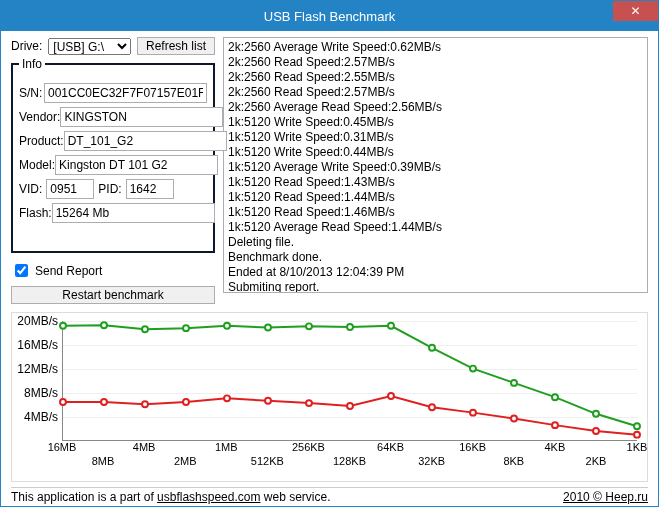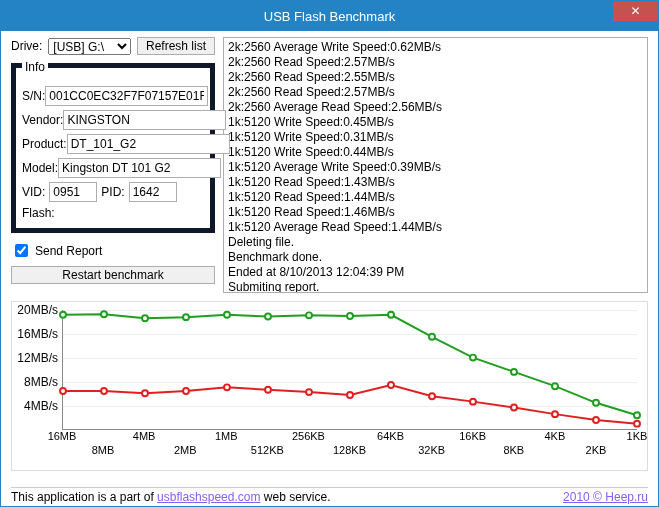--- a/index.html
+++ b/index.html
@@ -6,21 +6,21 @@
 body { margin: 0; background: #fff; }
 .window { width: 659px; height: 507px; border: 1px solid #2383c4; background: #fff; position: relative; }
 .titlebar { height: 30px; background: #2383c4; color: #fff; display: flex; align-items: center; justify-content: center; position: relative; font-size: 13px; }
 .closebtn { position: absolute; right: 0; top: 0; width: 45px; height: 20px; background: #c75050; color: #fff; display: flex; align-items: center; justify-content: center; font-size: 12px; cursor: pointer; }
 .content { padding: 6px 10px 0 10px; }
 .toprow { display: flex; gap: 8px; }
 .leftcol { width: 204px; display: flex; flex-direction: column; gap: 4px; font-size: 12px; }
 .driverow { display: flex; align-items: center; gap: 6px; }
 .driverow select { flex: 1; font-size: 12px; height: 17px; }
 .btn { font-size: 12px; padding: 1px 8px; background: #f0f0f0; border: 1px solid #adadad; cursor: pointer; }
-.infobox { border: 5px solid #0f172a; padding: 18px 6px 4px 6px; position: relative; margin-top: 4px; }
+.infobox { border: 2px solid #0f172a; padding: 18px 6px 24px 6px; position: relative; margin-top: 4px; }
 .infobox .legend { position: absolute; top: -8px; left: 6px; background: #fff; padding: 0 3px; font-size: 12px; }
 .field { display: flex; align-items: center; margin-bottom: 4px; }
 .field label { width: 48px; font-size: 12px; }
 .field input { flex: 1; font-size: 12px; padding: 1px 3px; border: 1px solid #abadb3; height: 20px; }
 .vidpid { display: flex; gap: 4px; }
 .vidpid label { width: auto; }
 .vidpid input { width: 48px; flex: none; }
 .checkrow { display: flex; align-items: center; gap: 4px; margin-top: 4px; font-size: 12px; }
 .restartbtn { width: 100%; font-size: 12px; padding: 1px; background: #f0f0f0; border: 1px solid #adadad; cursor: pointer; margin-top: 2px; }
 .log { flex: 1; border: 1px solid #abadb3; background: #fff; font-size: 12px; padding: 2px 4px; height: 256px; overflow: hidden; white-space: pre; line-height: 15px; }
@@ -28,21 +28,21 @@
 .chart { position: relative; width: 100%; height: 140px; }
 .ylabels { position: absolute; left: 0; top: 0; width: 44px; height: 120px; font-size: 12px; }
 .ylabel { position: absolute; right: 2px; transform: translateY(-50%); }
 .plotarea { position: absolute; left: 46px; right: 6px; top: 0; height: 120px; border-left: 1px solid #888; border-bottom: 1px solid #888; }
 .grid { position: absolute; left: 0; right: 0; border-top: 1px solid #eee; }
 .xlabels { position: absolute; left: 46px; right: 6px; top: 120px; height: 28px; font-size: 11px; }
 .xlabel { position: absolute; transform: translateX(-50%); }
 .xlabel.low { top: 14px; }
 svg.lines { position: absolute; left: 0; top: 0; width: 100%; height: 100%; overflow: visible; }
 .footer { position: absolute; bottom: 2px; left: 10px; right: 10px; border-top: 1px solid #ccc; font-size: 12px; padding-top: 2px; display: flex; justify-content: space-between; }
-.footer a { color: #8b5cf6; text-decoration: underline; }
+.footer a { color: #000000; text-decoration: underline; }
 </style>
 </head>
 <body>
 
 <div class="window">
   <div class="titlebar">
     <span>USB Flash Benchmark</span>
     <div class="closebtn">
       <span>✕</span>
     </div>
@@ -78,20 +78,21 @@
             <input readonly="" value="Kingston DT 101 G2" style="">
           </div>
           <div class="field vidpid">
             <label>VID:</label>
             <input readonly="" value="0951" style="">
             <label style="">PID:</label>
             <input readonly="" value="1642" style="">
           </div>
           <div class="field">
             <label>Flash:</label>
+            <input readonly="" value="15264 Mb" style="">
           </div>
         </div>
 
         <div class="checkrow">
           <input type="checkbox" checked="" style="">
           <span>Send Report</span>
         </div>
         <button class="restartbtn">Restart benchmark</button>
       </div>
 

